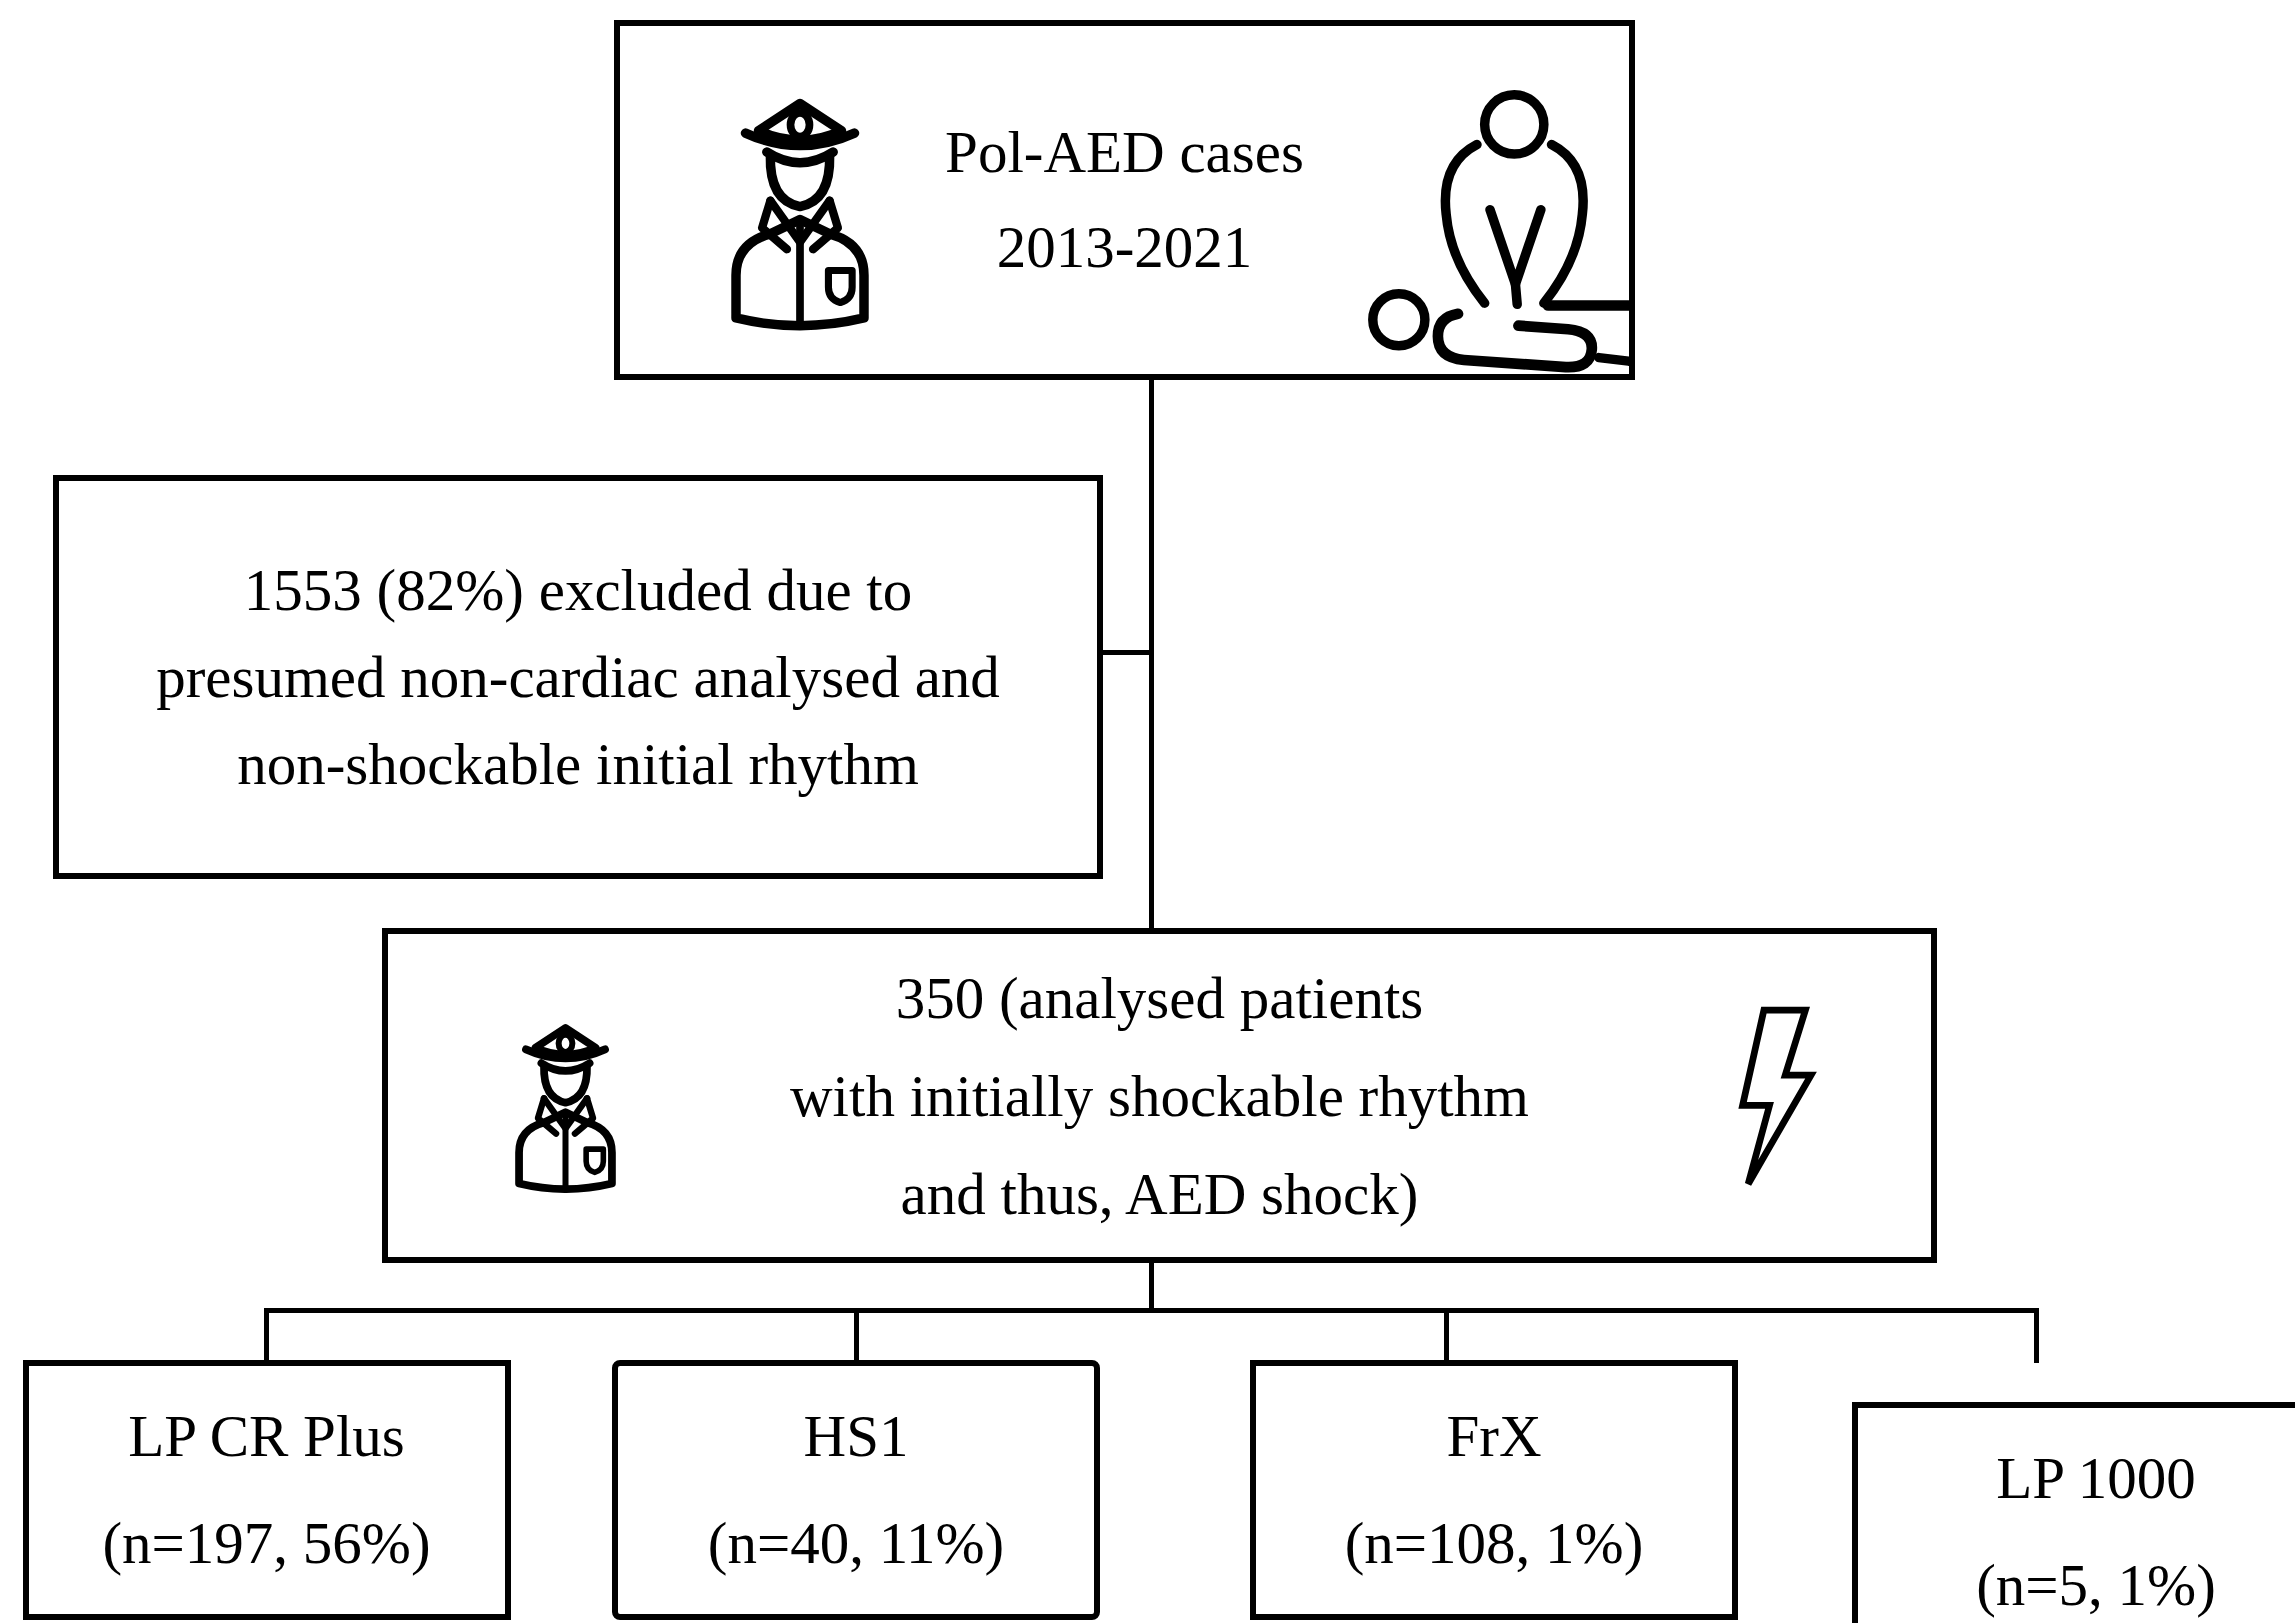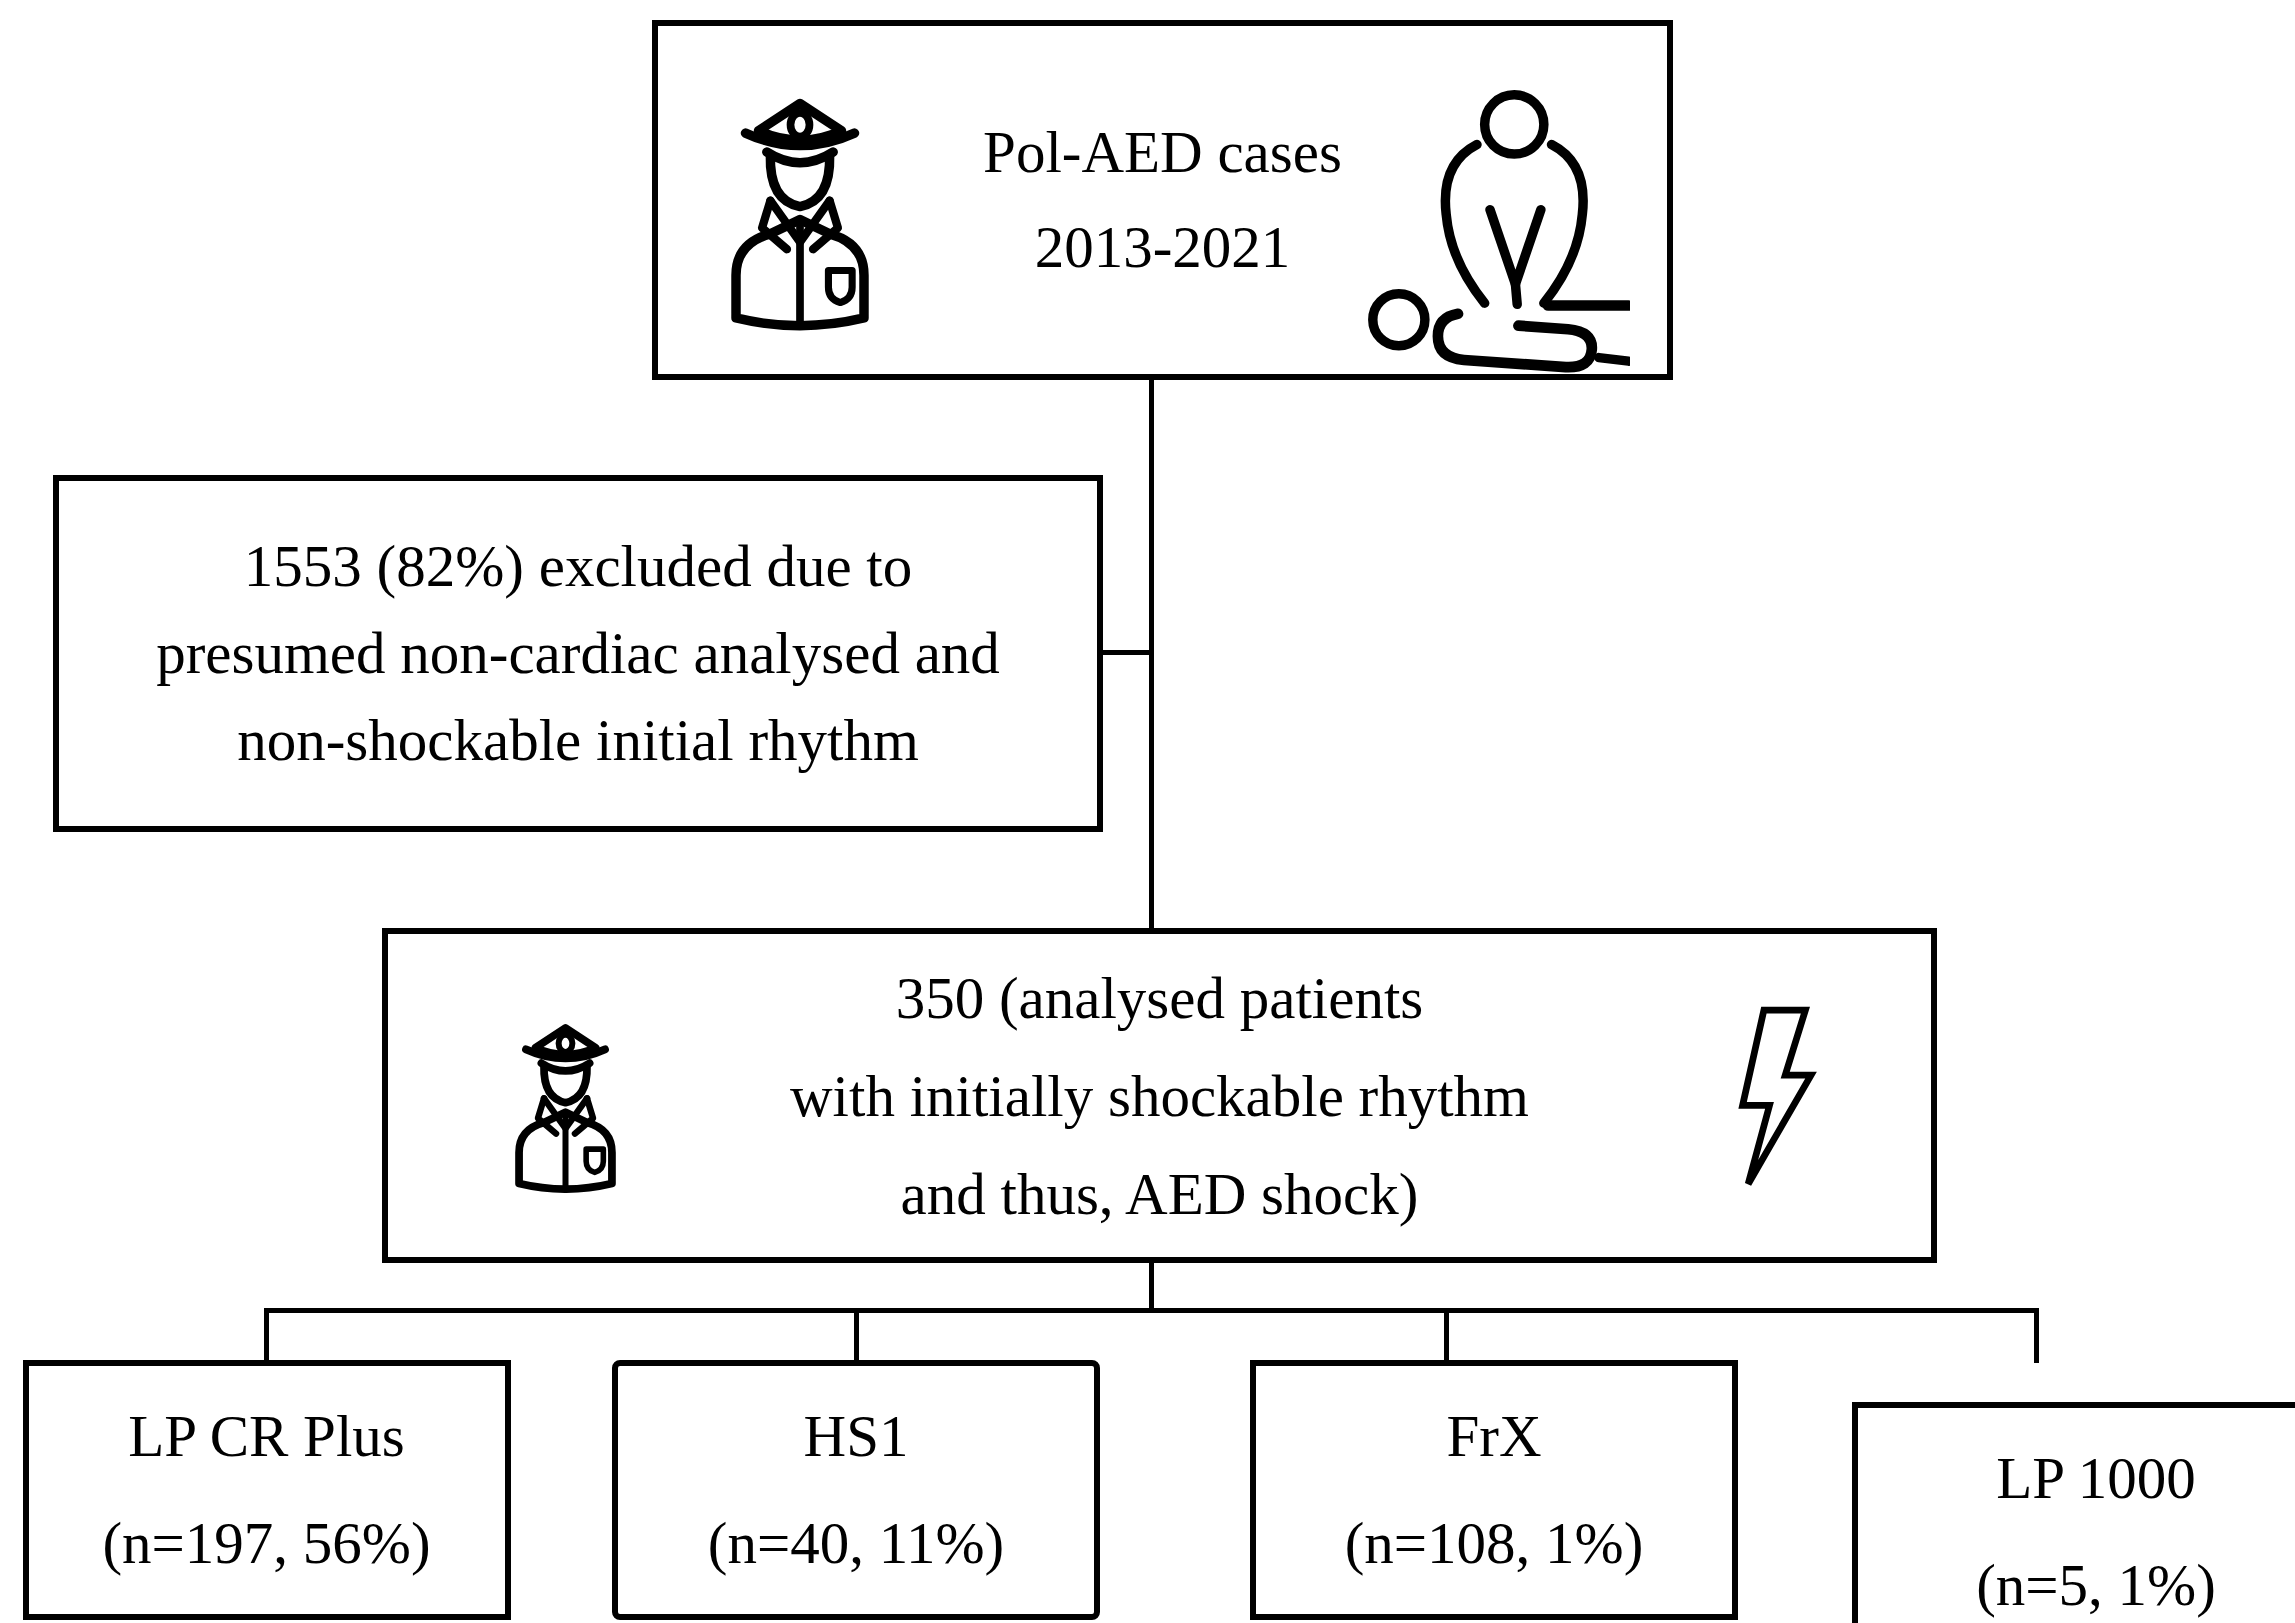--- a/index.html
+++ b/index.html
@@ -26,23 +26,23 @@
     align-items: center;
     justify-content: center;
     text-align: center;
   }
   .box .txt {
     width: 100%;
     font-size: 59px;
     color: #000;
     white-space: nowrap;
   }
-  #top-box      { left: 652px; top: 19.6px;   width: 1021px; height: 360px; }
+  #top-box      { left: 614px; top: 19.6px;   width: 1021px; height: 360px; }
   #top-box .txt      { line-height: 95px; }
-  #excluded-box { left: 53px;   top: 475px;  width: 1050px; height: 357px; }
+  #excluded-box { left: 53px;   top: 475px;  width: 1050px; height: 404px; }
   #excluded-box .txt { line-height: 87px; }
   #analysed-box { left: 382px;  top: 928px; width: 1555px; height: 335px; }
   #analysed-box .txt { line-height: 98px; }
   .device-box   { top: 1360px; width: 488px; height: 260px; }
   .device-box .txt   { line-height: 107px; }
   #device-box-0 { left: 22.5px; }
   #device-box-1 { left: 612px; border-radius: 8px; }
   #device-box-2 { left: 1250px; }
   #device-box-3 { left: 1852px; margin-top: 42px; }
 

